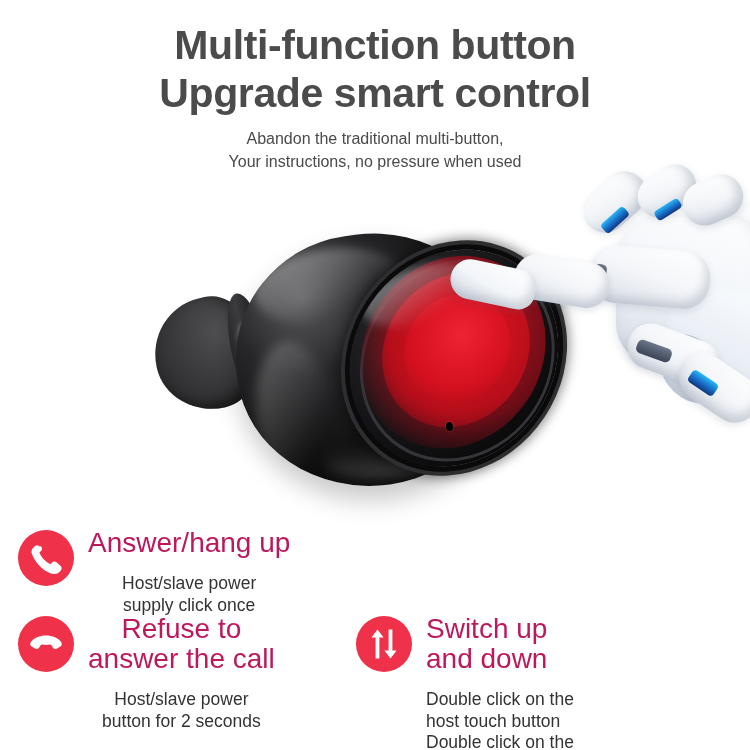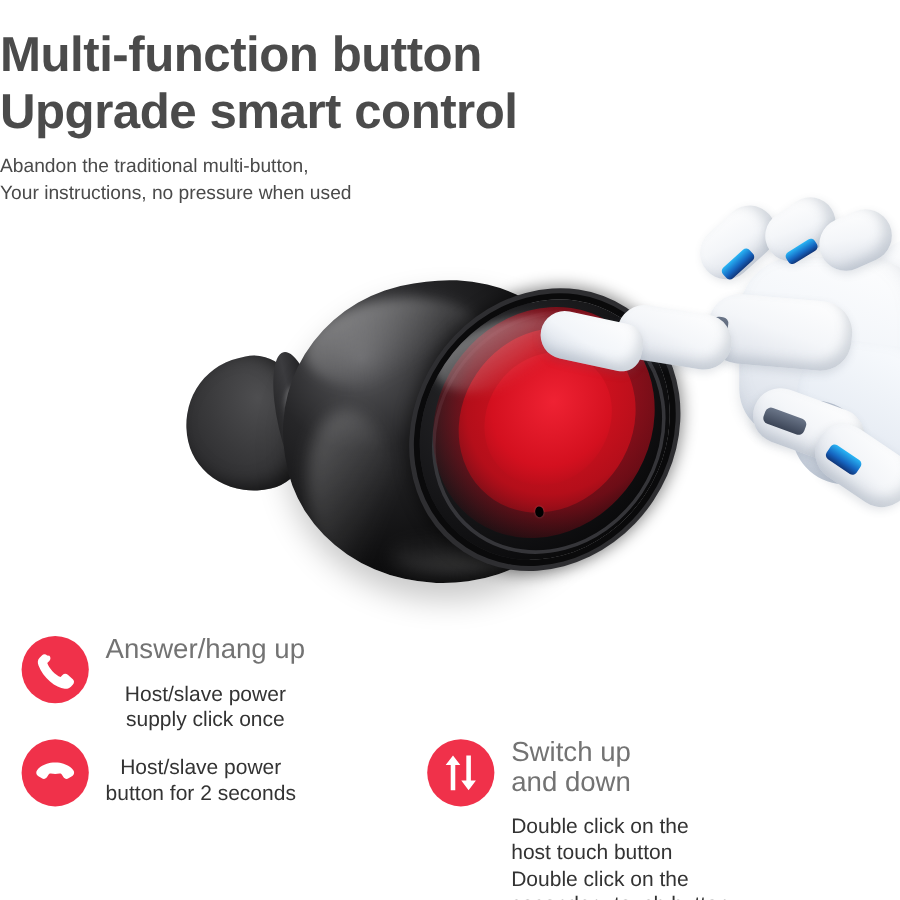--- a/index.html
+++ b/index.html
@@ -21,20 +21,21 @@
     background: #ffffff;
     overflow: hidden;
   }
 
   
   .header {
     position: absolute;
     top: 0;
     left: 0;
     width: 750px;
+    text-align: center;
     padding-top: 22px;
   }
   .headline {
     color: #4b4b4b;
     font-size: 41px;
     font-weight: bold;
     line-height: 1.17;
     letter-spacing: -0.4px;
   }
   .headline .hl-line { display: block; }
@@ -339,22 +340,22 @@
     height: 56px;
     border-radius: 50%;
     background: #f0314a;
     position: relative;
     margin-top: 2px;
   }
   .f-icon svg { position: absolute; left: 0; top: 0; }
 
   .f-text { padding-left: 14px; }
   .f-title {
-    color: #737373;
-    font-size: 23px;
+    color: #be185d;
+    font-size: 28px;
     line-height: 1.07;
     white-space: pre-line;
     font-weight: normal;
   }
   .f-desc {
     color: #333333;
     font-size: 17.5px;
     line-height: 1.24;
     white-space: pre-line;
     margin-top: 15px;
@@ -442,20 +443,22 @@
       </div>
     </div>
 
     <div class="feature f-pos-2 align-center">
       <div class="f-icon">
         <svg width="56" height="56" viewBox="0 0 56 56" aria-hidden="true">
           <path fill="#ffffff" d="M28 19.5c-6.6 0-12.3 2.6-15.1 6.4-1.2 1.6-0.8 3.7 0.8 4.7l3.2 2c1.5 0.9 3.4 0.5 4.3-1l1.2-2c0.4-0.7 1.2-1.1 2-1 1.2 0.2 2.4 0.3 3.6 0.3s2.4-0.1 3.6-0.3c0.8-0.1 1.6 0.3 2 1l1.2 2c0.9 1.5 2.8 1.9 4.3 1l3.2-2c1.6-1 2-3.1 0.8-4.7-2.8-3.8-8.5-6.4-15.1-6.4z"></path>
         </svg>
       </div>
       <div class="f-text">
+        <div class="f-title">Refuse to
+answer the call</div>
         <div class="f-desc">Host/slave power
 button for 2 seconds</div>
       </div>
     </div>
 
 
     <div class="feature f-pos-4 align-left">
       <div class="f-icon">
         <svg width="56" height="56" viewBox="0 0 56 56" aria-hidden="true">
           <path fill="#ffffff" d="M21.5 13.5 L27.6 21.5 L23.4 21.5 L23.4 42.5 L19.6 42.5 L19.6 21.5 L15.4 21.5 Z"></path>

